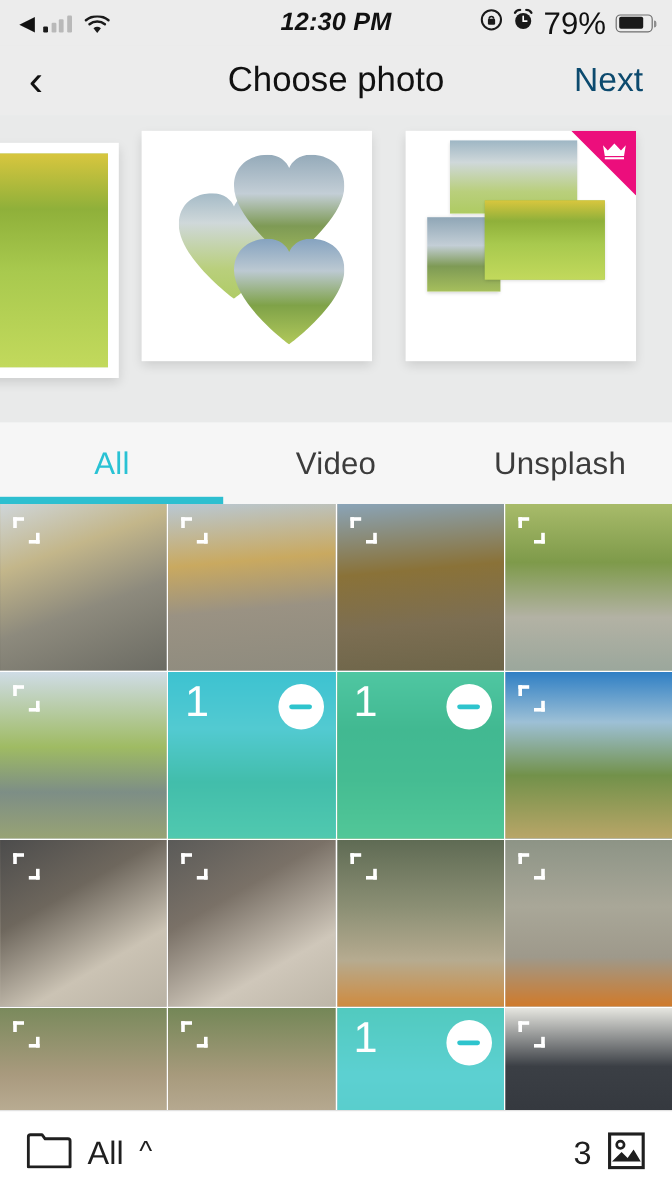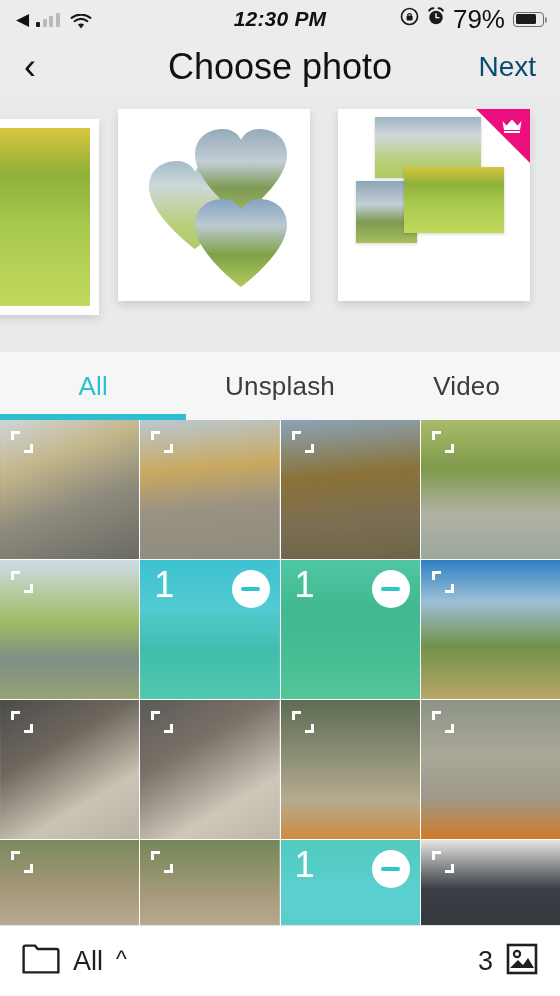--- a/index.html
+++ b/index.html
@@ -42,21 +42,21 @@
   .sb-pct { font-size:26px; font-weight:500; }
 
   
   .navbar {
     position:absolute; top:38px; left:0; width:560px; height:58px;
     background:#ececec; display:flex; align-items:center; padding:0 24px;
   }
   .nav-back { font-size:36px; color:#111; line-height:1; font-weight:300; width:60px; }
   .nav-title {
     position:absolute; left:0; right:0; text-align:center;
-    font-size:36px; color:#111; font-weight:400;
+    font-size:29px; color:#111; font-weight:400;
   }
   .nav-next { margin-left:auto; font-size:28px; color:#0c4a6e; z-index:2; }
 
   
   .templates {
     position:absolute; top:96px; left:0; width:560px; height:256px;
     background:#e9eaea; overflow:hidden;
   }
   .tpl { position:absolute; background:#fff; box-shadow:0 4px 9px rgba(0,0,0,.13); }
   .tpl1 { left:-98px; top:23px; width:197px; height:196px; padding:9px; }
@@ -248,22 +248,22 @@
         <svg width="22" height="16" viewBox="0 0 22 16">
           <path d="M1.5 4 L5.5 8.5 L11 2.5 L16.5 8.5 L20.5 4 L19 13 L3 13 Z" fill="#fff"></path>
           <rect x="3" y="14" width="16" height="2" fill="#fff"></rect>
         </svg>
       </div>
     </div>
   </div>
 
   <div class="tabs">
     <div class="tab active">All</div>
+    <div class="tab">Video</div>
     <div class="tab">Unsplash</div>
-    <div class="tab">Video</div>
     <div class="tab-ind"></div>
   </div>
 
   <div class="grid" id="photo-grid">
       <div class="cell">
         <div class="img t-bridgedog"></div>
         <div class="expand-icon">
           <span class="a"></span>
           <span class="b"></span>
           <span class="c"></span>

